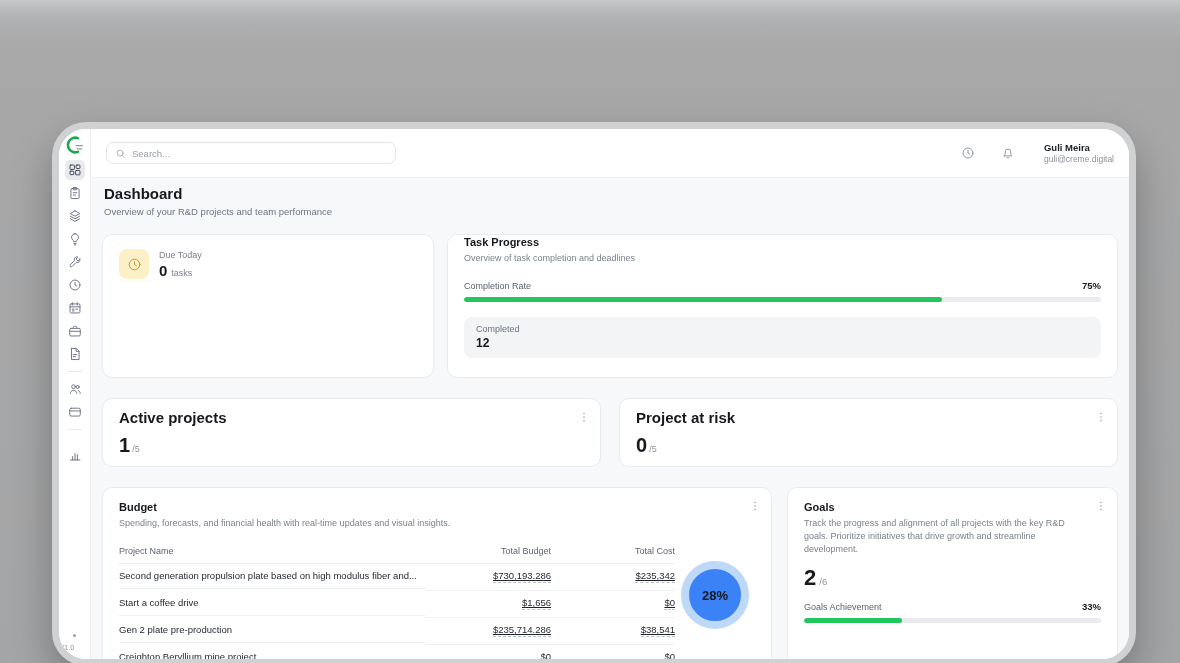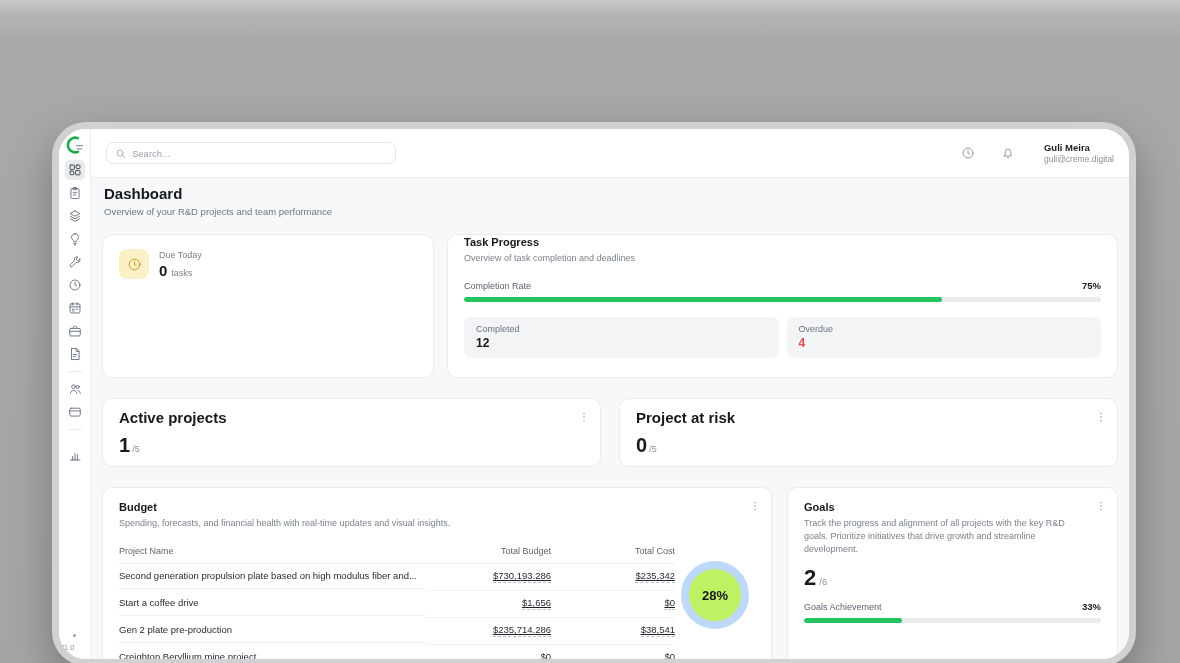--- a/index.html
+++ b/index.html
@@ -90,21 +90,21 @@
   .budget-body{ display:flex; margin-top:14px; }
   .budget-table{ width:556px; flex:0 0 556px; }
   .tr{ display:flex; align-items:baseline; }
   .th{ font-size:9px; color:#5d6571; padding:2px 0 7px; border-bottom:1px solid #eef0f2; }
   .td{ font-size:9.5px; color:#1f242c; padding:6px 0 7px; border-bottom:1px solid #f1f2f4; }
   .col-name{ flex:1; min-width:0; white-space:nowrap; overflow:hidden; }
   .col-budget{ width:126px; flex:0 0 126px; text-align:right; }
   .col-cost{ width:124px; flex:0 0 124px; text-align:right; }
   .money{ display:inline-block; text-decoration:underline; border-bottom:1px dashed #b9c0ca; padding-bottom:1px; cursor:pointer; }
   .donut-wrap{ flex:1; display:flex; justify-content:center; padding-top:17px; }
-  .donut{ width:68px; height:68px; border-radius:50%; border:8px solid #bed9f8; background:#bef264;
+  .donut{ width:68px; height:68px; border-radius:50%; border:8px solid #bed9f8; background:#3b82f6;
     display:flex; align-items:center; justify-content:center; }
   .donut-pct{ font-size:13px; font-weight:bold; }
 
   .goals-card{ flex:1; height:207px; padding:13px 16px; }
   .goals-valrow{ margin-top:11px; display:flex; align-items:baseline; gap:3px; }
   .goals-value{ font-size:22px; font-weight:bold; line-height:1; }
   .goals-suffix{ font-size:9.5px; color:#8b919c; }
   .goals-ach-row{ display:flex; justify-content:space-between; align-items:baseline; margin-top:12px;text-align:right; }
 
   .ic{ stroke:currentColor; fill:none; stroke-width:1.6; stroke-linecap:round; stroke-linejoin:round; }
@@ -270,24 +270,20 @@
               <span class="bar-label">Completion Rate</span>
               <span class="bar-value">75%</span>
             </div>
             <div class="bar-track">
               <div class="bar-fill" style="width: 75%;"></div>
             </div>
             <div class="stats-row">
               <div class="stat-box">
                 <div class="stat-label">Completed</div>
                 <div class="stat-value">12</div>
-              </div>
-              <div class="stat-box">
-                <div class="stat-label">Overdue</div>
-                <div class="stat-value red">4</div>
               </div>
             </div>
           </div>
         </div>
 
         <div class="row2">
           <div class="card kpi-card">
             <div class="kpi-title">Active projects</div>
             <div class="kebab">
               <svg viewBox="0 0 24 24">

